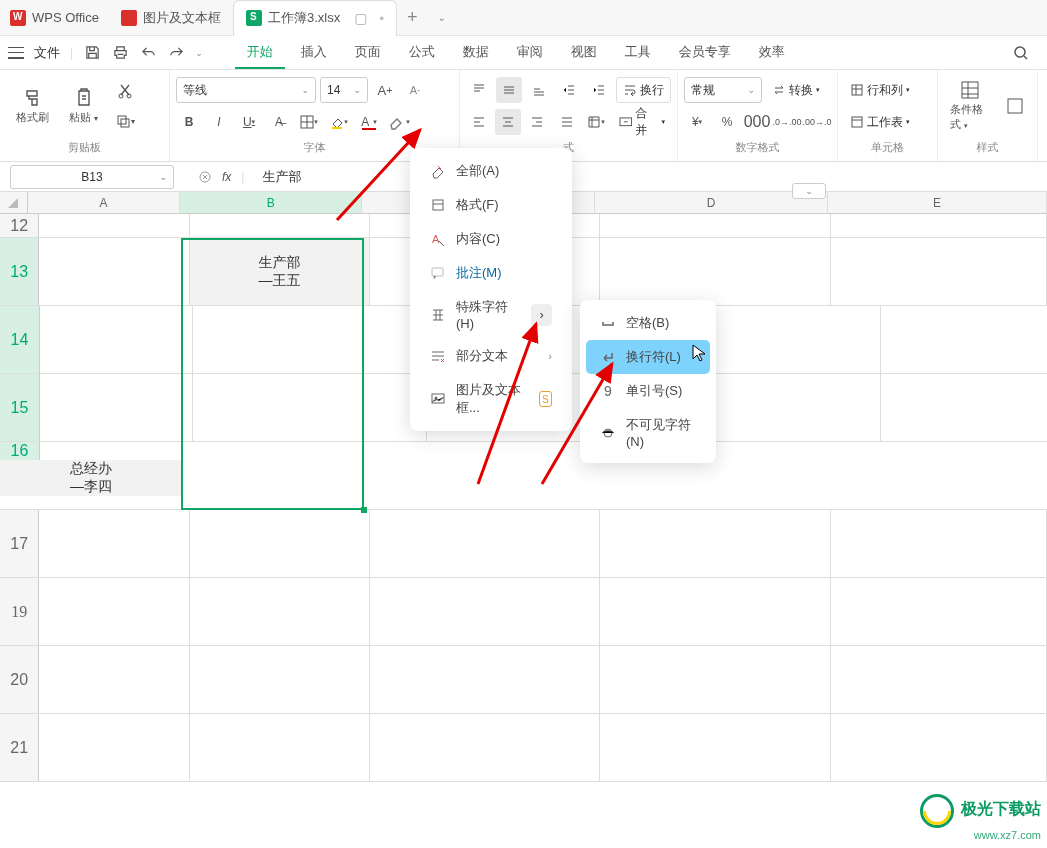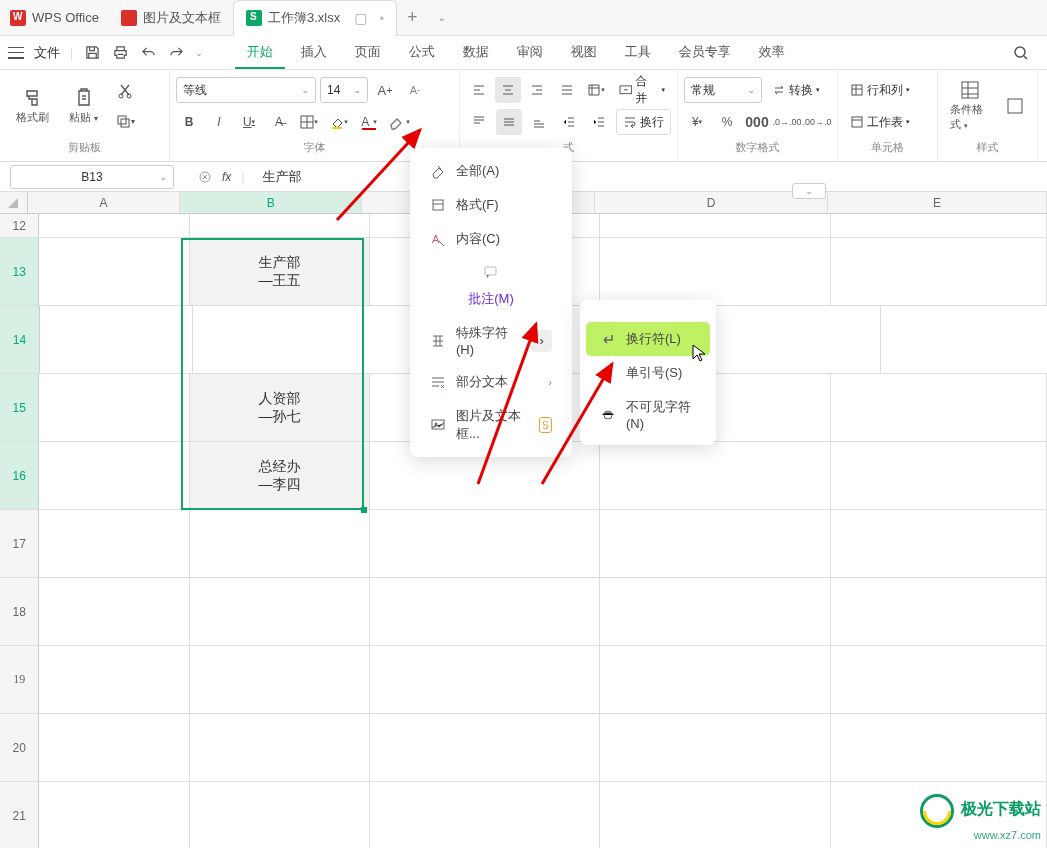--- a/index.html
+++ b/index.html
@@ -51,35 +51,35 @@
 .fx-area { display:flex; align-items:center; gap:10px; padding-left:20px; font-size:12px; color:#555; }
 .fx-input { font-size:13px; color:#333; margin-left:8px; }
 
 
 .sheet { position:relative; }
 .col-headers { display:flex; height:22px; border-bottom:1px solid #ccc; }
 .corner { width:28px; border-right:1px solid #ccc; background:#f5f5f5; display:flex; align-items:center; justify-content:center; }
 .col-h { border-right:1px solid #ddd; background:#f5f5f5; display:flex; align-items:center; justify-content:center; font-size:12px; color:#666; }
 .col-h.sel { background:#d8f0e4; color:#0a7; }
 .row { display:flex; border-bottom:1px solid #ddd; }
-.row-h { width:40px; border-right:1px solid #ccc; background:#f5f5f5; display:flex; align-items:center; justify-content:center; font-size:12px; color:#666; }
+.row-h { width:40px; border-right:1px solid #ccc; background:#f5f5f5; display:flex; align-items:center; justify-content:center; font-size:16px; color:#666; }
 .row-h.sel { background:#d8f0e4; color:#0a7; }
 .cell { border-right:1px solid #ddd; display:flex; flex-direction:column; align-items:center; justify-content:center; font-size:14px; color:#333; text-align:center; white-space:pre-line; }
 .cell.sel-range { background:#f2f2f2; }
 .sel-border { position:absolute; border:2px solid #0ea766; pointer-events:none; }
 .sel-handle { position:absolute; width:6px; height:6px; background:#0ea766; }
 
 
 .cA { width:153px; } .cB { width:183px; } .cC { width:234px; } .cD { width:234px; } .cE { width:220px; }
 
 
 .dropdown { position:absolute; background:#fff; border-radius:8px; box-shadow:0 4px 20px rgba(0,0,0,.15); padding:6px; font-size:13px; z-index:100; }
 .dd-item { display:flex; align-items:center; gap:10px; padding:8px 14px; border-radius:5px; cursor:pointer; color:#444; }
-.dd-item:hover, .dd-item.hover { background:#bef264;margin-top:16px; }
-.dd-item.disabled { color:#6d28d9;flex-direction:column; }
+.dd-item:hover, .dd-item.hover { background:#7dd3fc; }
+.dd-item.disabled { color:#0369a1; }
 .dd-item .arrow { margin-left:auto; font-size:11px; color:#888; }
 .dd-item .ico { width:16px; height:16px; display:flex; align-items:center; justify-content:center; color:#666; flex-shrink:0; }
 .arrow-badge { width:22px; height:22px; background:#eee; border-radius:4px; display:flex; align-items:center; justify-content:center; }
 
 
 .pill { position:absolute; width:34px; height:16px; border:1px solid #ccc; border-radius:3px; background:#fff; display:flex; align-items:center; justify-content:center; font-size:9px; color:#888; }
 
 
 .anno { position:absolute; pointer-events:none; z-index:200; }
 
@@ -245,20 +245,53 @@
           <span style="font-size:7px;margin-left:2px;">▾</span>
         </div>
     </div>
     <div class="ribbon-label">字体</div>
   </div>
 
   <div class="ribbon-group" style="width:218px;">
     <div class="ribbon-row">
       <div class="rb-sm">
           <svg viewBox="0 0 14 14" width="14">
+            <path stroke="#555" d="M2 2h10 M2 5h10 M2 8h6"></path>
+          </svg>
+        </div>
+      <div class="rb-sm active">
+          <svg viewBox="0 0 14 14" width="14">
+            <path stroke="#555" d="M2 4h10 M2 7h10 M2 10h10"></path>
+          </svg>
+        </div>
+      <div class="rb-sm">
+          <svg viewBox="0 0 14 14" width="14">
+            <path stroke="#555" d="M2 6h6 M2 9h10 M2 12h10"></path>
+          </svg>
+        </div>
+      <div class="rb-sm">
+          <svg viewBox="0 0 14 14" width="14">
+            <path stroke="#555" d="M6 3h6 M6 7h6 M6 11h6 M4 5L2 7l2 2"></path>
+          </svg>
+        </div>
+      <div class="rb-sm">
+          <svg viewBox="0 0 14 14" width="14">
+            <path stroke="#555" d="M6 3h6 M6 7h6 M6 11h6 M2 5l2 2-2 2"></path>
+          </svg>
+        </div>
+      <div class="rb-text" style="border:1px solid #ddd;border-radius:3px;">
+          <svg viewBox="0 0 14 14" width="14">
+            <path stroke="#555" fill="none" d="M2 3h10 M2 7h8a2 2 0 010 4H8m0 0l2-2m-2 2l2 2 M2 11h3"></path>
+          </svg>
+          <span>换行</span>
+        </div>
+    </div>
+    <div class="ribbon-row">
+      <div class="rb-sm">
+          <svg viewBox="0 0 14 14" width="14">
             <path stroke="#555" d="M2 3h10 M2 7h6 M2 11h10"></path>
           </svg>
         </div>
       <div class="rb-sm active">
           <svg viewBox="0 0 14 14" width="14">
             <path stroke="#555" d="M2 3h10 M4 7h6 M2 11h10"></path>
           </svg>
         </div>
       <div class="rb-sm">
           <svg viewBox="0 0 14 14" width="14">
@@ -276,53 +309,20 @@
           </svg>
           <span style="font-size:7px;">▾</span>
         </div>
       <div class="rb-text">
           <svg viewBox="0 0 14 14" width="14">
             <rect x="1" y="3" width="12" height="8" fill="none" stroke="#555"></rect>
             <path stroke="#555" d="M5 7h4"></path>
           </svg>
           <span>合并</span>
           <span style="font-size:7px;">▾</span>
-        </div>
-    </div>
-    <div class="ribbon-row">
-      <div class="rb-sm">
-          <svg viewBox="0 0 14 14" width="14">
-            <path stroke="#555" d="M2 2h10 M2 5h10 M2 8h6"></path>
-          </svg>
-        </div>
-      <div class="rb-sm active">
-          <svg viewBox="0 0 14 14" width="14">
-            <path stroke="#555" d="M2 4h10 M2 7h10 M2 10h10"></path>
-          </svg>
-        </div>
-      <div class="rb-sm">
-          <svg viewBox="0 0 14 14" width="14">
-            <path stroke="#555" d="M2 6h6 M2 9h10 M2 12h10"></path>
-          </svg>
-        </div>
-      <div class="rb-sm">
-          <svg viewBox="0 0 14 14" width="14">
-            <path stroke="#555" d="M6 3h6 M6 7h6 M6 11h6 M4 5L2 7l2 2"></path>
-          </svg>
-        </div>
-      <div class="rb-sm">
-          <svg viewBox="0 0 14 14" width="14">
-            <path stroke="#555" d="M6 3h6 M6 7h6 M6 11h6 M2 5l2 2-2 2"></path>
-          </svg>
-        </div>
-      <div class="rb-text" style="border:1px solid #ddd;border-radius:3px;">
-          <svg viewBox="0 0 14 14" width="14">
-            <path stroke="#555" fill="none" d="M2 3h10 M2 7h8a2 2 0 010 4H8m0 0l2-2m-2 2l2 2 M2 11h3"></path>
-          </svg>
-          <span>换行</span>
         </div>
     </div>
     <div class="ribbon-label">式</div>
   </div>
 
   <div class="ribbon-group" style="width:160px;">
     <div class="ribbon-row">
       <div class="num-fmt">
           <span>常规</span>
           <span class="dd-arrow">⌄</span>
@@ -332,21 +332,21 @@
             <path stroke="#555" fill="none" d="M3 5h8l-2-2 M11 9H3l2 2"></path>
           </svg>
           <span>转换</span>
           <span style="font-size:7px;">▾</span>
         </div>
     </div>
     <div class="ribbon-row">
       <div class="rb-sm">¥ <span style="font-size:7px;">▾</span></div>
       <div class="rb-sm">%</div>
       <div class="rb-sm">
-          <span style="font-size:14px;font-weight:bold;">000</span>
+          <span style="font-size:16px;">000</span>
         </div>
       <div class="rb-sm">
           <span style="font-size:9px;">.0→.00</span>
         </div>
       <div class="rb-sm">
           <span style="font-size:9px;">.00→.0</span>
         </div>
     </div>
     <div class="ribbon-label">数字格式</div>
   </div>
@@ -446,45 +446,35 @@
       <div class="row" style="height: 68px;">
         <div class="row-h sel">14</div>
         <div class="cell cA"></div>
         <div class="cell cC"></div>
         <div class="cell cD"></div>
         <div class="cell cE"></div>
       </div>
       <div class="row" style="height: 68px;">
         <div class="row-h sel">15</div>
         <div class="cell cA"></div>
-        <div class="cell cB sel-range">人资部
-—孙七</div>
-        <div class="cell cC"></div>
-        <div class="cell cD"></div>
-        <div class="cell cE"></div>
-      </div>
-      <div class="row" style="height: 68px;">
+        <div class="cell cC"></div>
+        <div class="cell cD"></div>
+        <div class="cell cE"></div>
+      </div>
+      <div class="row" style="height: 68px; flex-direction: column;">
         <div class="row-h sel">16</div>
         <div class="cell cA"></div>
         <div class="cell cB sel-range">总经办
 —李四</div>
         <div class="cell cC"></div>
         <div class="cell cD"></div>
         <div class="cell cE"></div>
       </div>
       <div class="row" style="height: 68px;">
         <div class="row-h">17</div>
-        <div class="cell cA"></div>
-        <div class="cell cB"></div>
-        <div class="cell cC"></div>
-        <div class="cell cD"></div>
-        <div class="cell cE"></div>
-      </div>
-      <div class="row" style="height: 68px;">
-        <div class="row-h">18</div>
         <div class="cell cA"></div>
         <div class="cell cB"></div>
         <div class="cell cC"></div>
         <div class="cell cD"></div>
         <div class="cell cE"></div>
       </div>
       <div class="row" style="height: 68px; font-family: Liberation Serif, serif;">
         <div class="row-h">19</div>
         <div class="cell cA"></div>
         <div class="cell cB"></div>
@@ -582,20 +572,28 @@
           </svg>
         </span>
         <span>图片及文本框...</span>
         <span style="margin-left:auto;width:16px;height:16px;border:1px solid #e8a030;color:#e8a030;border-radius:3px;font-size:10px;display:flex;align-items:center;justify-content:center;">S</span>
       </div>
     </div>
 </div>
 
 <div class="dropdown" style="left:580px; top:300px; width:136px;">
   <div id="menu2-items">
+      <div class="dd-item">
+        <span class="ico">
+          <svg width="16" viewBox="0 0 16 16">
+            <path stroke="#666" fill="none" stroke-width="1.5" d="M3 7v3h10V7"></path>
+          </svg>
+        </span>
+        <span>空格(B)</span>
+      </div>
       <div class="dd-item hover">
         <span class="ico">
           <svg width="16" viewBox="0 0 16 16">
             <path stroke="#666" fill="none" stroke-width="1.5" d="M12 4v5H4m0 0l3-3m-3 3l3 3"></path>
           </svg>
         </span>
         <span>换行符(L)</span>
       </div>
       <div class="dd-item">
         <span class="ico">

